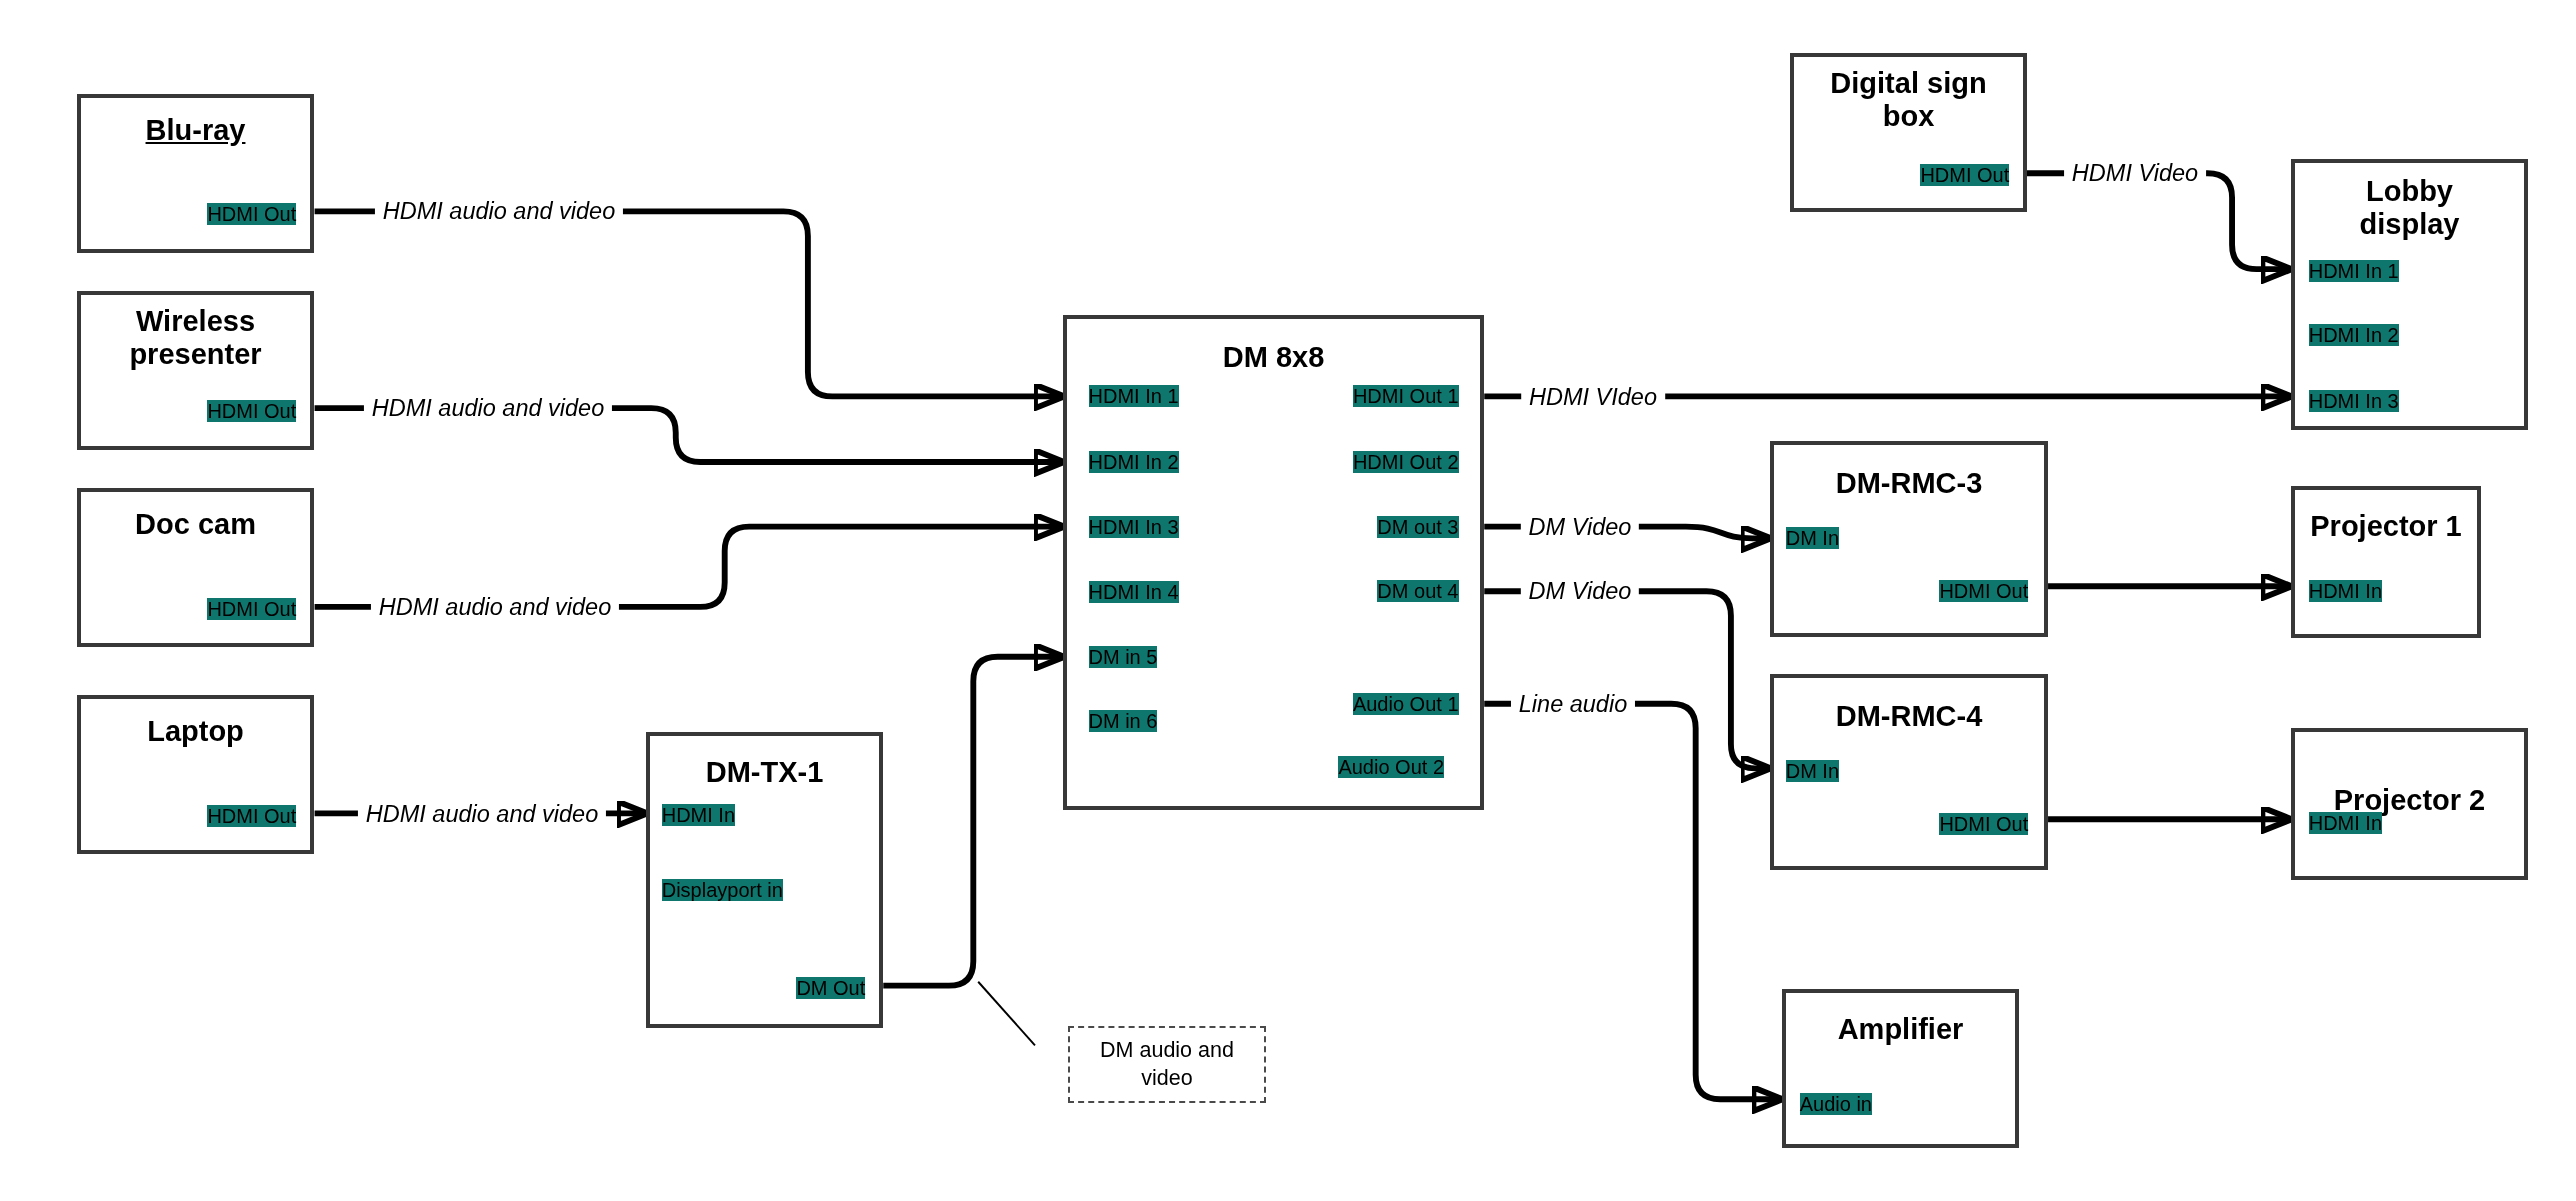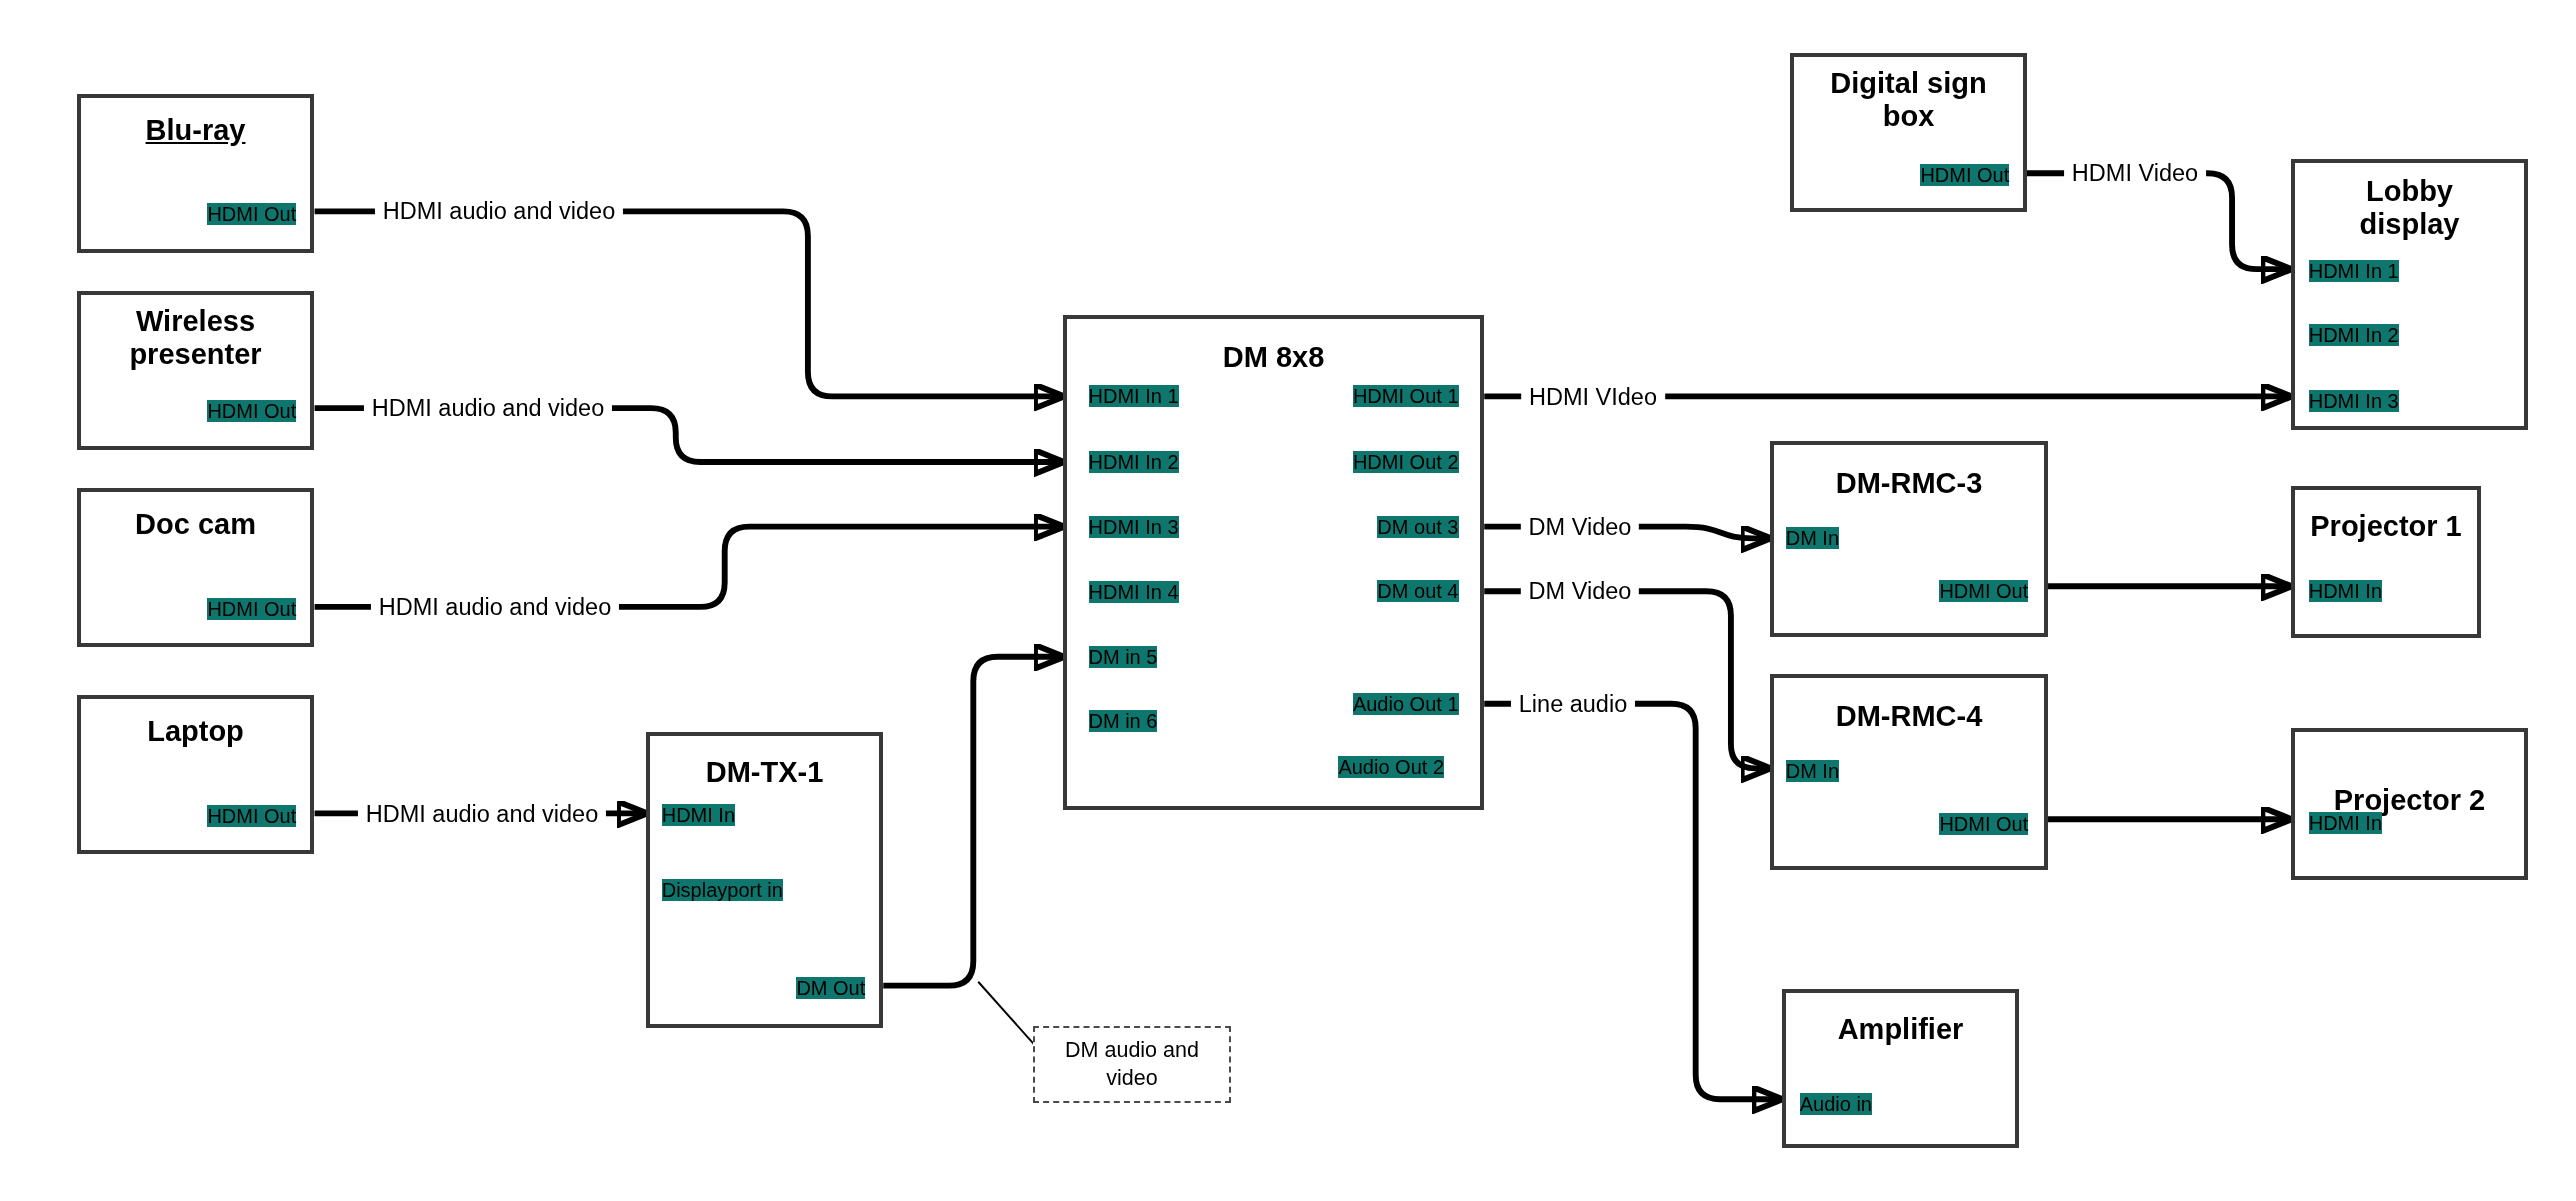--- a/index.html
+++ b/index.html
@@ -37,20 +37,21 @@
     line-height:1.1;
   }
   .edge-label{
     position:absolute;
     transform:translate(-50%,-50%);
     font-size:23.5px;
     white-space:nowrap;
     background:#fff;
     padding:2px 7.8px;
     z-index:3;
+    font-style:italic;
   }
   .callout{
     position:absolute;
     border:2px dashed #4a4a4a;
     background:#fff;
     display:flex;align-items:center;justify-content:center;
     text-align:center;
     font-size:21.5px;
     line-height:1.3;
     box-sizing:border-box;
@@ -169,18 +170,18 @@
   <span class="edge-label" style="left:499px;top:211px;">HDMI audio and video</span>
   <span class="edge-label" style="left:488px;top:408px;">HDMI audio and video</span>
   <span class="edge-label" style="left:495px;top:607px;">HDMI audio and video</span>
   <span class="edge-label" style="left:482px;top:814px;">HDMI audio and video</span>
   <span class="edge-label" style="left:1593px;top:397px;">HDMI VIdeo</span>
   <span class="edge-label" style="left:1580px;top:527px;">DM Video</span>
   <span class="edge-label" style="left:1580px;top:591px;">DM Video</span>
   <span class="edge-label" style="left:1573px;top:704px;">Line audio</span>
   <span class="edge-label" style="left:2135px;top:173px;">HDMI Video</span>
 
-  <div class="callout" style="left:1033px;top:1026px;width:198px;height:77px;">
+  <div class="callout" style="left:1068px;top:1026px;width:198px;height:77px;">
     <span class="callout-text">DM audio and video</span>
   </div>
 
 </div>
 
 
 </body></html>

